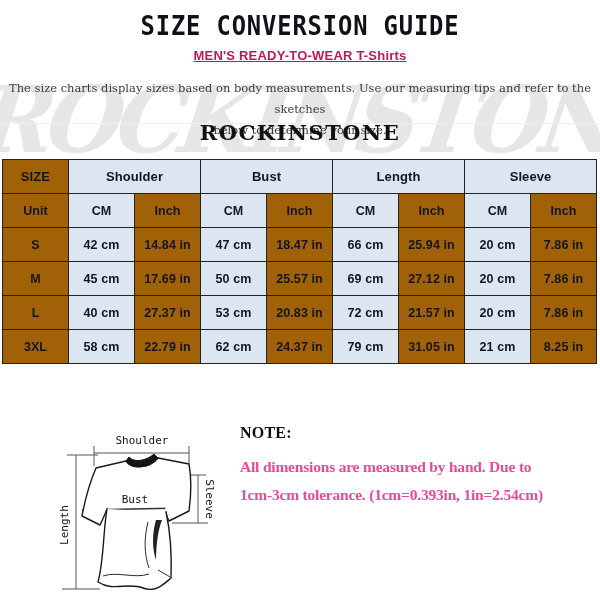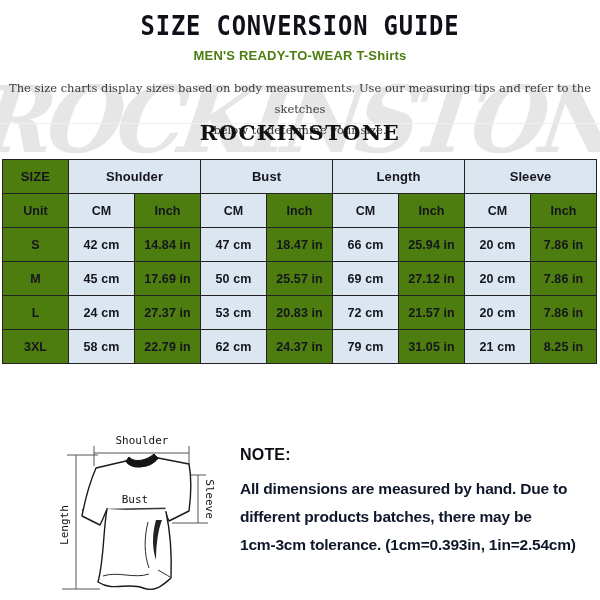--- a/index.html
+++ b/index.html
@@ -16,53 +16,53 @@
     user-select:none;
   }
   .wm-line { position:absolute; top:123px; left:0; width:600px; border-top:1px solid #efefef; z-index:0; }
   
   .hdr { position:absolute; left:0; width:600px; text-align:center; z-index:2; }
   .title {
     top:10px; font-family:"DejaVu Sans Mono", monospace; font-size:27px;
     font-weight:600; letter-spacing:1px; color:#101018;
     transform:scaleX(0.88); transform-origin:center top;
   }
-  .subtitle { top:48px; font-size:13px; font-weight:bold; letter-spacing:0.2px; color:#4d7c0f; }
+  .subtitle { top:48px; font-size:13px; font-weight:bold; letter-spacing:0.2px; color:#be185d;text-decoration:underline; }
   .desc {
     top:78px; font-family:"DejaVu Serif", serif; 
     font-size:11.5px; line-height:21px; color:#3a3a42;
   }
   .brand {
     top:120px; font-family:"DejaVu Serif", serif; font-weight:bold;
     font-size:21px; letter-spacing:1.5px; color:#111;
   }
   
   table.size-table {
     position:absolute; top:159px; left:2px; width:595px; z-index:2;
-    border-collapse:collapse; table-layout:fixed; background:#4d7c0f;
+    border-collapse:collapse; table-layout:fixed; background:#a16207;
     border:1.5px solid #161616;
   }
   table.size-table th, table.size-table td {
     border:1px solid #222; text-align:center; vertical-align:middle;
     font-family:"Liberation Sans", sans-serif; font-size:12.5px;
     font-weight:600; color:#15151e; padding:0; letter-spacing:0.1px;
   }
   table.size-table th { font-size:13px; font-weight:bold; }
   tr.group-row  { height:34px; }
   tr.unit-row   { height:34px; }
   tr.data-row   { height:34px; }
   .blue { background:#dce6f1; }
   
   .diagram { position:absolute; left:8px; top:430px; width:230px; height:170px; z-index:2; }
   .diagram text {
     font-family:"DejaVu Sans Mono", monospace; font-size:11px; fill:#111;
   }
-  .note { position:absolute; left:240px; top:446px; width:356px; z-index:2; }
+  .note { position:absolute; left:240px; top:424px; width:356px; z-index:2;font-family:Liberation Serif, serif; }
   .note-heading { font-size:16px; font-weight:bold; letter-spacing:0.2px; margin-bottom:11px; color:#0d0d12; }
-  .note-line { font-size:15.5px; font-weight:600; line-height:28px; letter-spacing:-0.2px; color:#0f172a; }
+  .note-line { font-size:15.5px; font-weight:600; line-height:28px; letter-spacing:-0.2px; color:#ec4899; }
 </style>
 </head>
 <body>
 
 <div id="stage">
 
   <div class="watermark">ROCKINSTONE</div>
   <div class="wm-line"></div>
 
   <div class="hdr title">SIZE CONVERSION GUIDE</div>
@@ -123,21 +123,21 @@
         <td>17.69 in</td>
         <td class="blue">50 cm</td>
         <td>25.57 in</td>
         <td class="blue">69 cm</td>
         <td>27.12 in</td>
         <td class="blue">20 cm</td>
         <td>7.86 in</td>
       </tr>
       <tr class="data-row">
         <td>L</td>
-        <td class="blue">24 cm</td>
+        <td class="blue">40 cm</td>
         <td>27.37 in</td>
         <td class="blue">53 cm</td>
         <td>20.83 in</td>
         <td class="blue">72 cm</td>
         <td>21.57 in</td>
         <td class="blue">20 cm</td>
         <td>7.86 in</td>
       </tr>
       <tr class="data-row">
         <td>3XL</td>
@@ -192,17 +192,16 @@
 
     <text x="134" y="14" text-anchor="middle">Shoulder</text>
     <text x="127" y="73" text-anchor="middle">Bust</text>
     <text x="60" y="95" text-anchor="middle" transform="rotate(-90 60 95)">Length</text>
     <text x="198" y="69" text-anchor="middle" transform="rotate(90 198 69)">Sleeve</text>
   </svg>
 
   <div class="note">
     <div class="note-heading">NOTE:</div>
     <div class="note-line">All dimensions are measured by hand. Due to</div>
-    <div class="note-line">different products batches, there may be</div>
     <div class="note-line">1cm-3cm tolerance. (1cm=0.393in, 1in=2.54cm)</div>
   </div>
 
 </div>
 
 </body></html>

